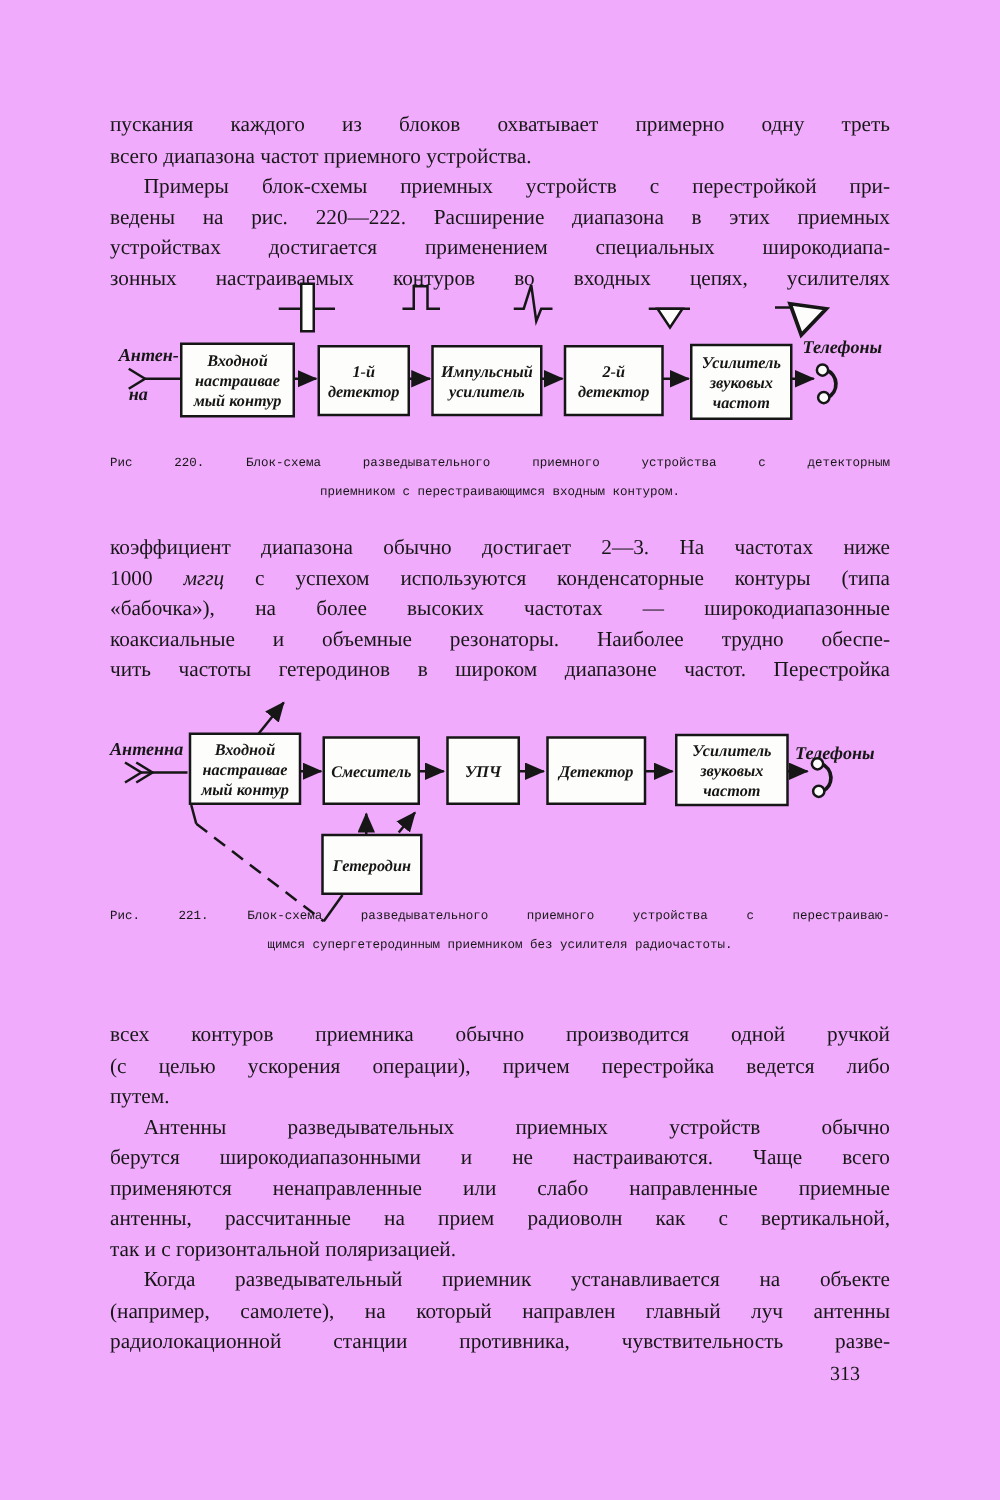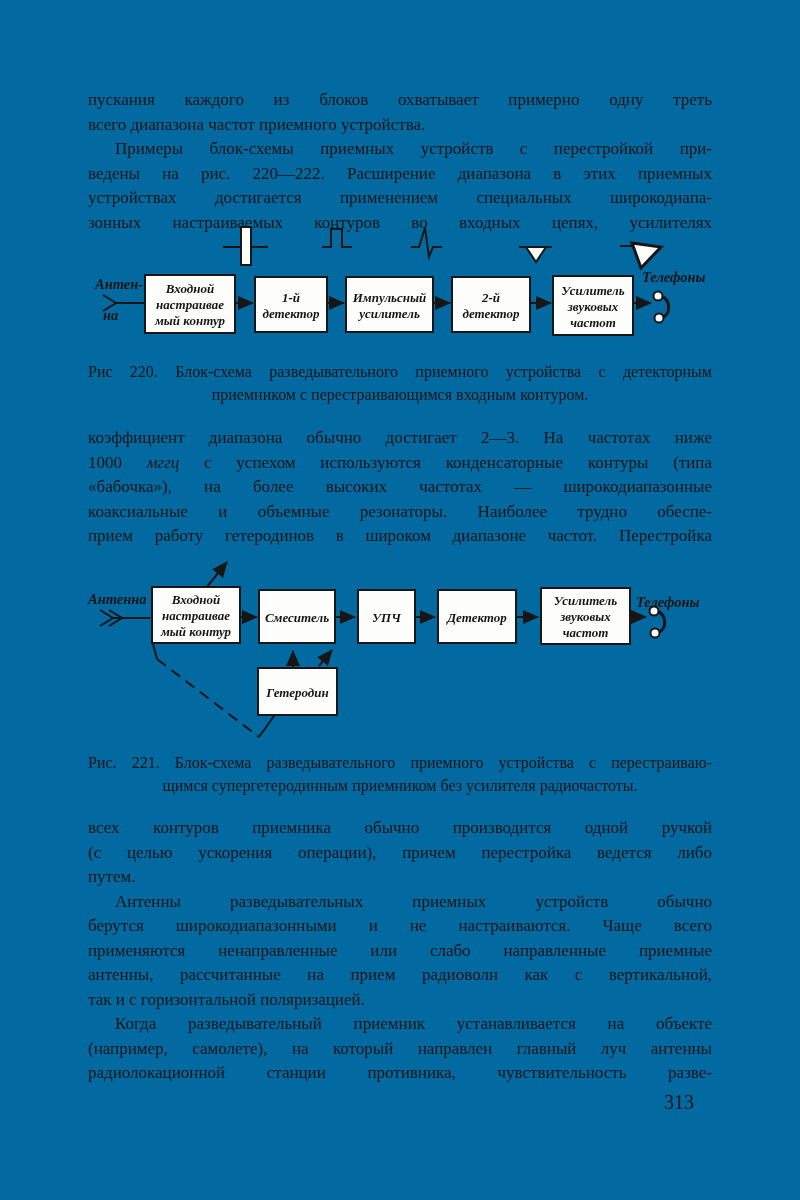--- a/index.html
+++ b/index.html
@@ -1,25 +1,25 @@
 <!DOCTYPE html>
 <html><head>
 <meta charset="utf-8">
 <style>
   html,body{margin:0;padding:0;background:#fdfdfb;}
-  .page{position:relative;width:800px;height:1200px;background:#0369a1;overflow:hidden;
+  .page{position:relative;width:800px;height:1200px;background:#f0abfc;overflow:hidden;
         font-family:"Liberation Serif",serif;color:#161616;}
   .tblock{position:absolute;left:88px;width:624px;}
   .tblock.body{font-size:17px;line-height:24.5px;}
-  .tblock.caption{font-size:16px;line-height:22.5px;}
+  .tblock.caption{font-size:10px;line-height:22.5px;font-family:Liberation Mono, monospace;}
   .line{text-align:justify;text-align-last:justify;text-justify:inter-word;}
   .line.left-last{text-align-last:left;}
   .line.center{text-align:center;text-align-last:center;}
   .line.indent{text-indent:27px;}
-  .pageno{position:absolute;left:664px;top:1091px;font-size:20px;}
+  .pageno{position:absolute;left:664px;top:1091px;font-size:16px;}
   svg{position:absolute;}
   svg .ln{stroke:#161616;stroke-width:2;}
   svg .ln2{stroke:#161616;stroke-width:3;}
   svg text{font-family:"Liberation Serif",serif;font-style:italic;font-weight:bold;fill:#161616;}
   svg .blab{font-size:13px;text-anchor:middle;}
   svg .flab{font-size:14.5px;}
 </style>
 </head>
 <body>
 
@@ -35,23 +35,23 @@
       </div>
       <div class="tblock caption" style="top: 361px;">
         <div class="line">Рис 220. Блок-схема разведывательного приемного устройства с детекторным</div>
         <div class="line center">приемником с перестраивающимся входным контуром.</div>
       </div>
       <div class="tblock body" style="top: 426px;">
         <div class="line">коэффициент диапазона обычно достигает 2—3. На частотах ниже</div>
         <div class="line">1000 <i>мггц</i> с успехом используются конденсаторные контуры (типа</div>
         <div class="line">«бабочка»), на более высоких частотах — широкодиапазонные</div>
         <div class="line">коаксиальные и объемные резонаторы. Наиболее трудно обеспе-</div>
-        <div class="line">прием работу гетеродинов в широком диапазоне частот. Перестройка</div>
+        <div class="line">чить частоты гетеродинов в широком диапазоне частот. Перестройка</div>
       </div>
-      <div class="tblock caption" style="top: 752px;">
+      <div class="tblock caption" style="top: 723px;">
         <div class="line">Рис. 221. Блок-схема разведывательного приемного устройства с перестраиваю-</div>
         <div class="line center">щимся супергетеродинным приемником без усилителя радиочастоты.</div>
       </div>
       <div class="tblock body" style="top: 816px;">
         <div class="line">всех контуров приемника обычно производится одной ручкой</div>
         <div class="line">(с целью ускорения операции), причем перестройка ведется либо</div>
         <div class="line left-last">путем.</div>
         <div class="line indent">Антенны разведывательных приемных устройств обычно</div>
         <div class="line">берутся широкодиапазонными и не настраиваются. Чаще всего</div>
         <div class="line">применяются ненаправленные или слабо направленные приемные</div>

